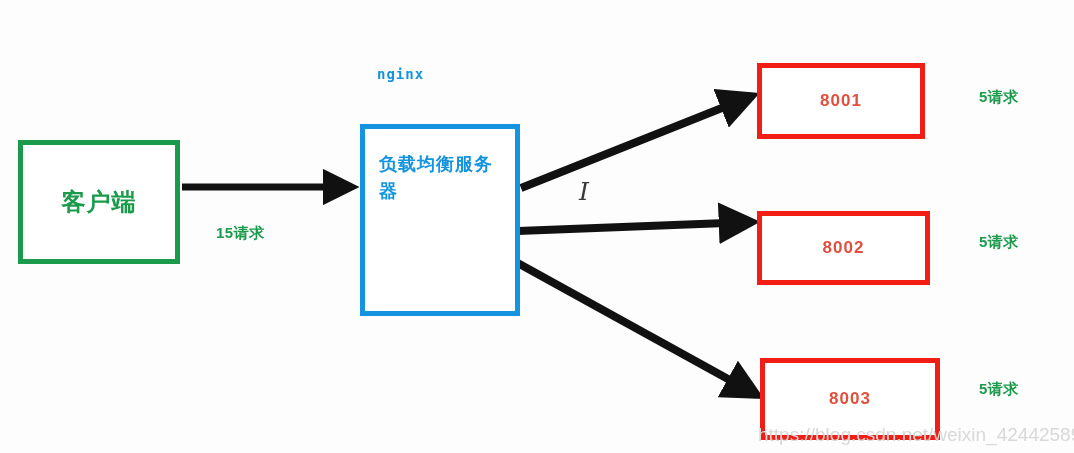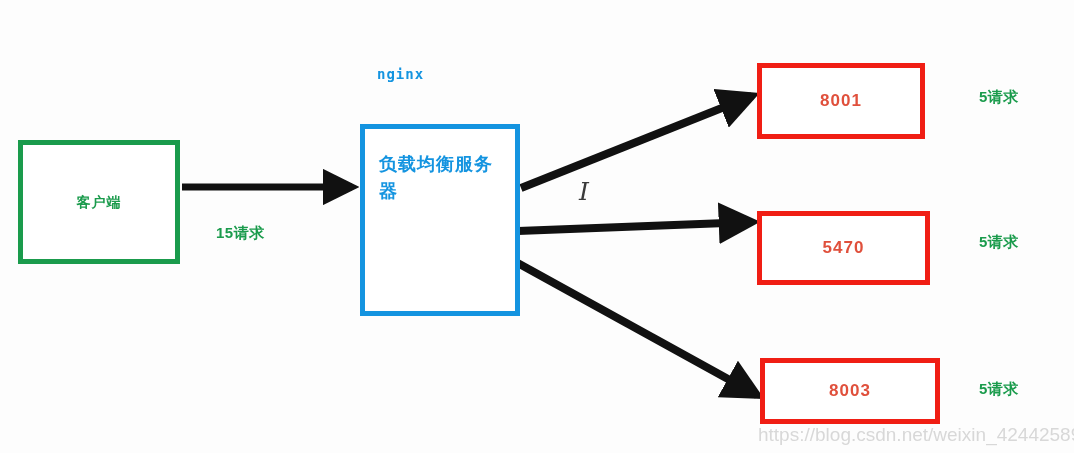--- a/index.html
+++ b/index.html
@@ -33,21 +33,21 @@
   
   #client-node {
     left: 18px;
     top: 140px;
     width: 162px;
     height: 124px;
     border: 5px solid #1a9b4c;
   }
   #client-node .node-label {
     color: #1a9b4c;
-    font-size: 14px;
+    font-size: 24px;
   }
 
   
   #lb-node {
     left: 360px;
     top: 124px;
     width: 160px;
     height: 192px;
     border: 5px solid #1494e0;
     align-items: flex-start;
@@ -76,21 +76,21 @@
     border: 5px solid #f01e14;
   }
   .server-node .node-label {
     color: #e0503c;
     font-size: 17px;
     font-weight: bold;
     letter-spacing: 1px;
   }
   #server-node-0 { left: 757px; top: 63px;  width: 168px; height: 76px; }
   #server-node-1 { left: 757px; top: 211px; width: 173px; height: 74px; }
-  #server-node-2 { left: 760px; top: 358px; width: 180px; height: 66px; }
+  #server-node-2 { left: 760px; top: 358px; width: 180px; height: 82px; }
 
   
   .req-label {
     position: absolute;
     color: #1a9b4c;
     font-weight: bold;
     font-size: 15px;
     letter-spacing: 0.5px;
     white-space: nowrap;
   }
@@ -170,21 +170,21 @@
   <div id="nginx-caption">nginx</div>
 
   <div class="node" id="lb-node">
     <span class="node-label">负载均衡服务器</span>
   </div>
 
   <div class="node server-node" id="server-node-0">
     <span class="node-label">8001</span>
   </div>
   <div class="node server-node" id="server-node-1">
-    <span class="node-label">5470</span>
+    <span class="node-label">8002</span>
   </div>
   <div class="node server-node" id="server-node-2">
     <span class="node-label">8003</span>
   </div>
 
   <div class="req-label" id="req-label-client">15请求</div>
   <div class="req-label" id="req-label-0">5请求</div>
   <div class="req-label" id="req-label-1">5请求</div>
   <div class="req-label" id="req-label-2">5请求</div>
 

